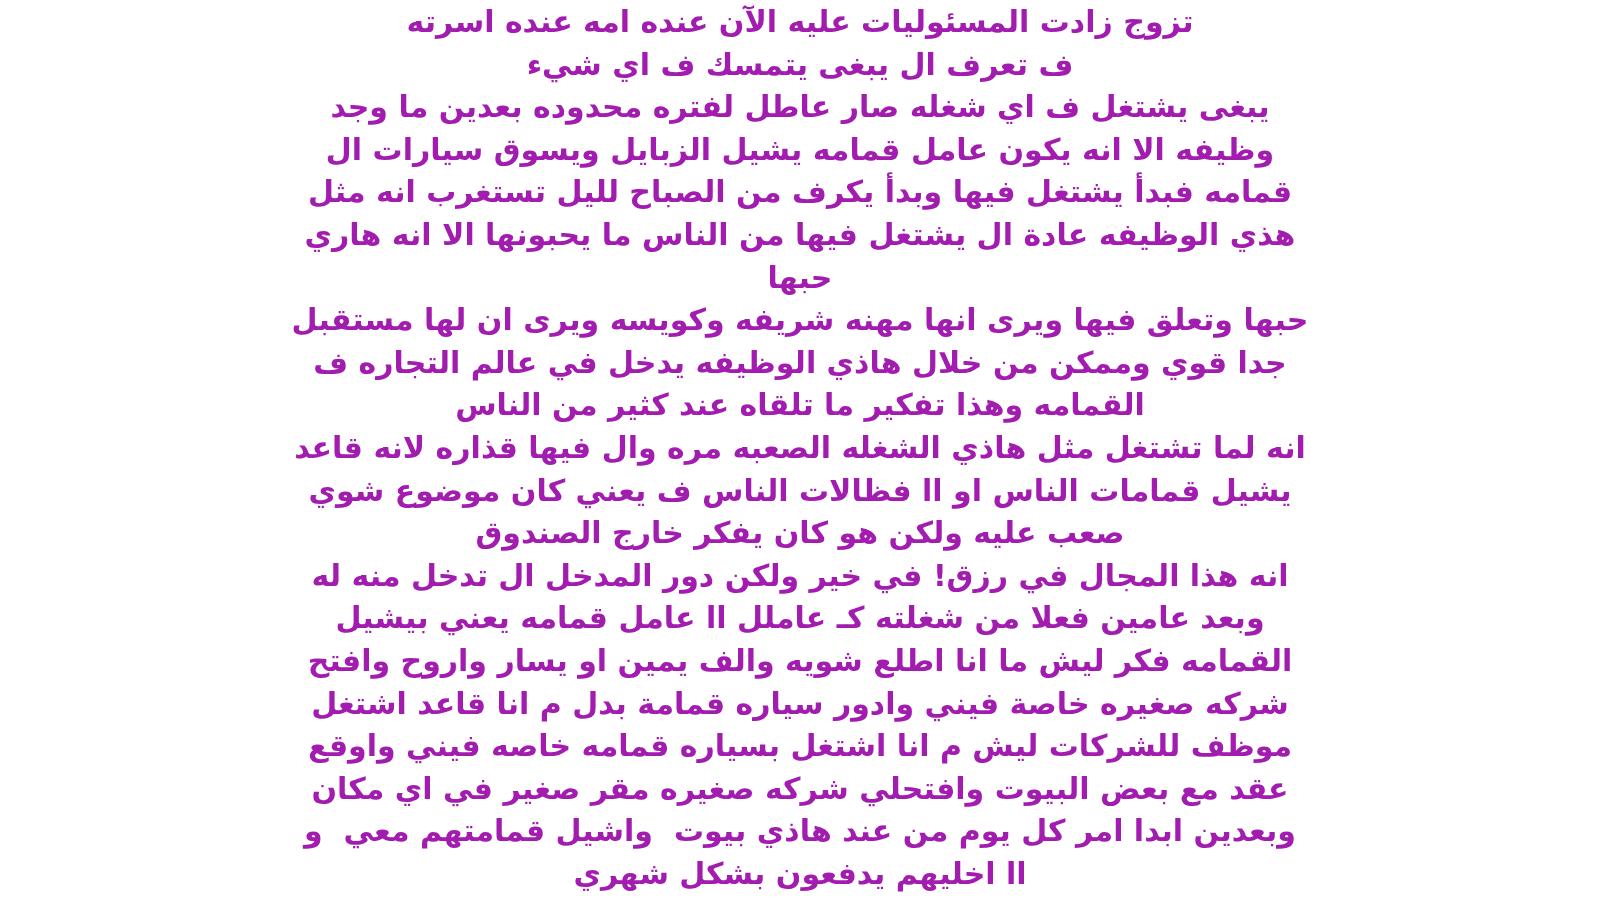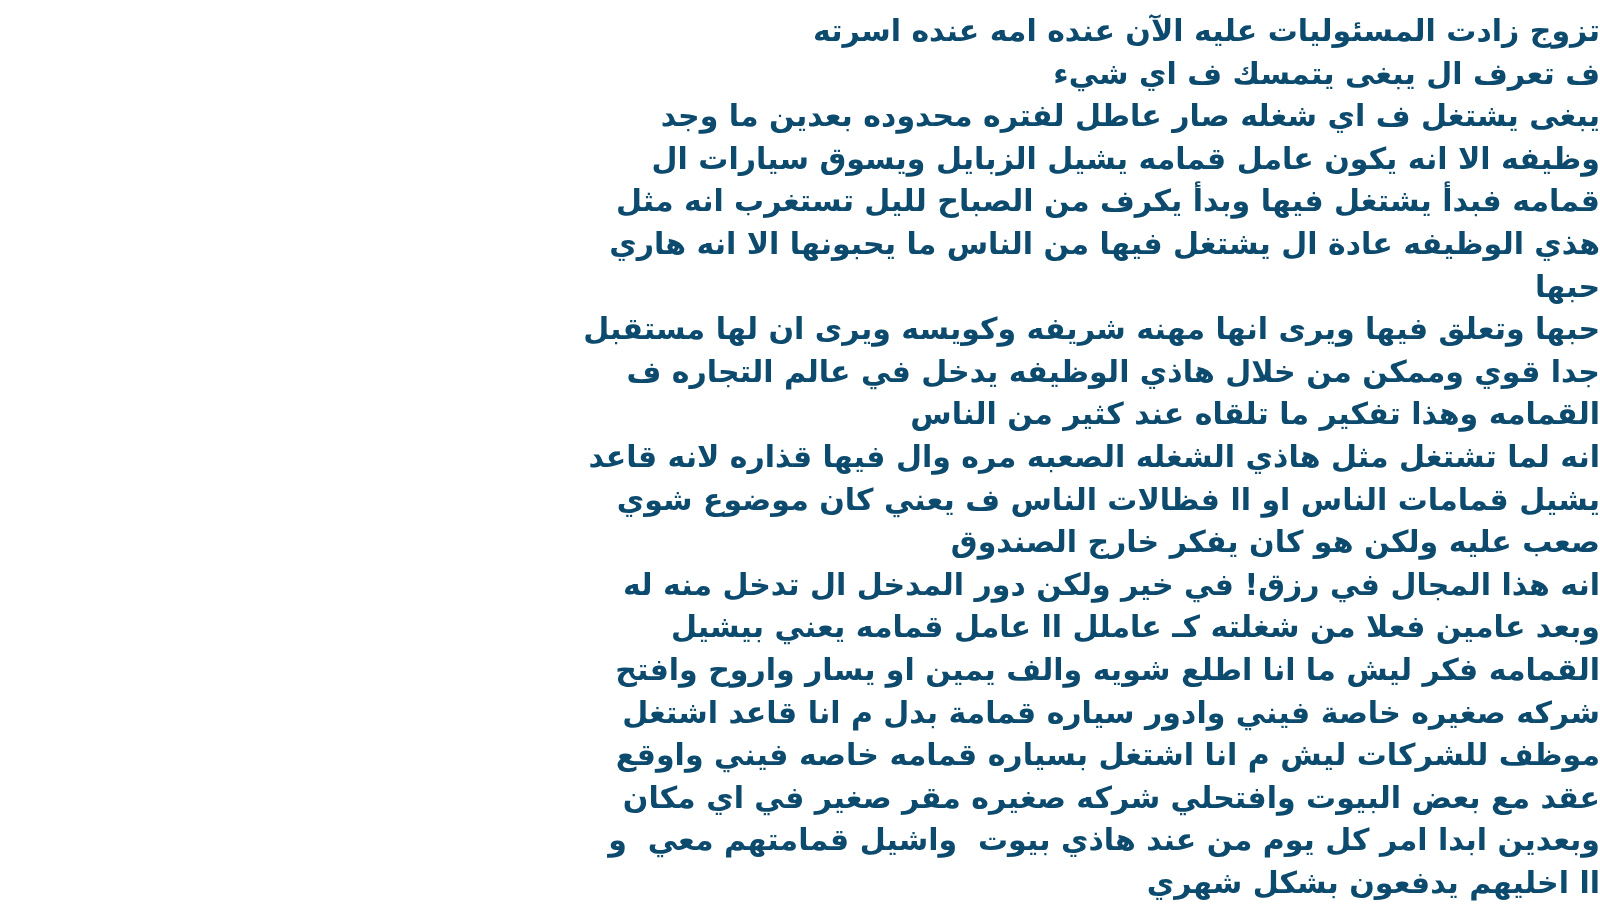--- a/index.html
+++ b/index.html
@@ -24,30 +24,31 @@
     font-family: "DejaVu Sans", sans-serif;
     font-size: 60px;
     font-weight: bold;
     letter-spacing: 2px;
     color: #e9ddcc;
     user-select: none;
     white-space: nowrap;
   }
   .text-block {
     position: absolute;
-    top: 10px;
+    top: 1px;
     left: 0;
     width: 100%;
     z-index: 1;
     direction: rtl;
+    text-align: center;
     font-family: "DejaVu Sans", sans-serif;
     font-size: 30px;
     font-weight: bold;
     line-height: 42.6px;
-    color: #0c4a6e;
+    color: #a21caf;
     white-space: pre-wrap;
   }
   .text-line {
     height: 42.6px;
   }
 </style>
 </head>
 <body>
 
 <div class="page">

